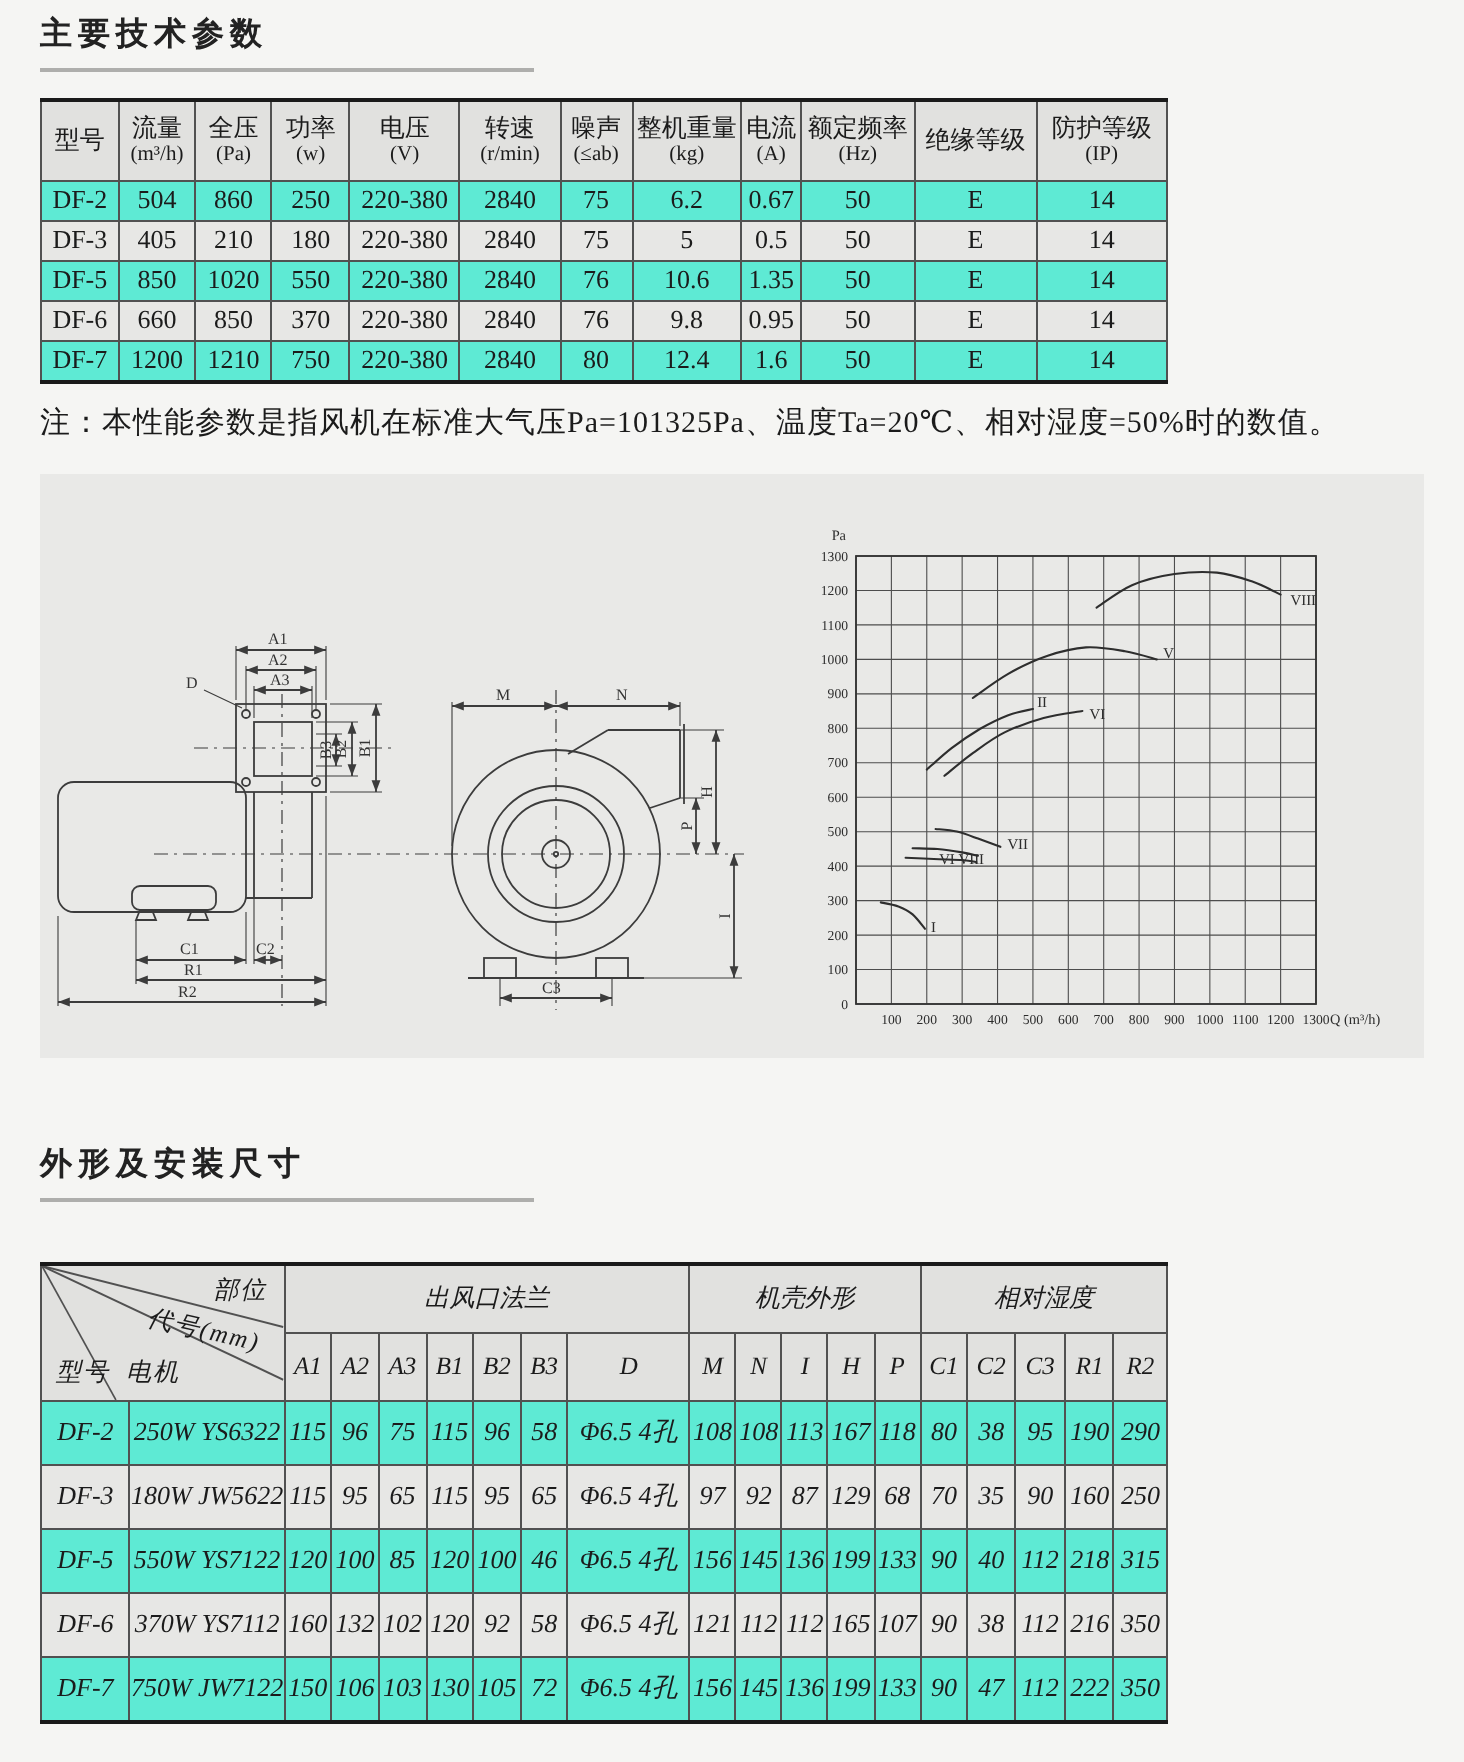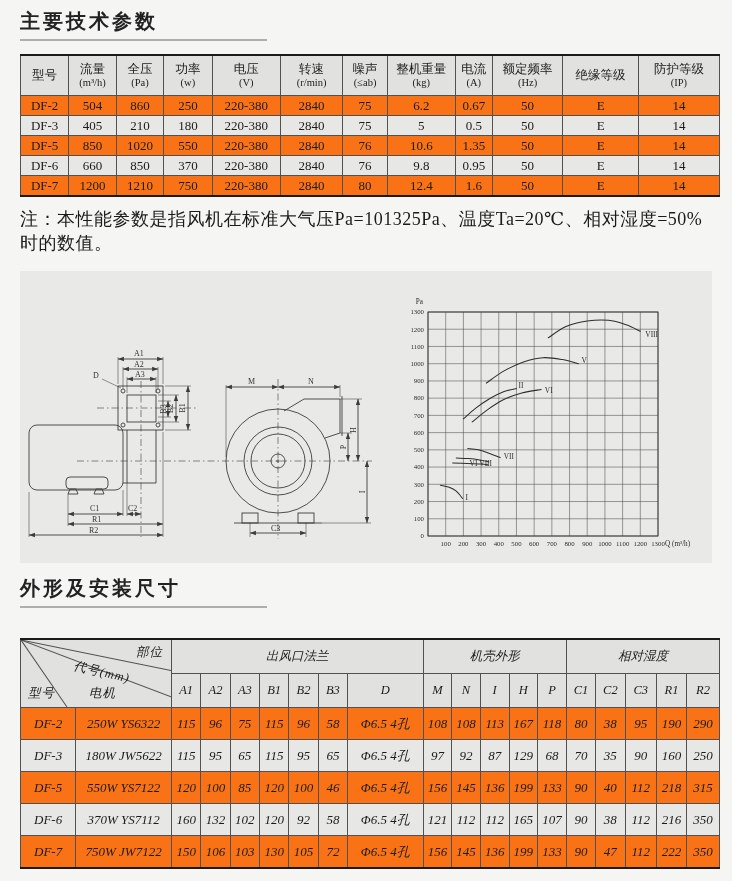--- a/index.html
+++ b/index.html
@@ -6,55 +6,55 @@
   body{
     width:732px;height:881px;
     background:#f5f5f3;
     font-family:"Liberation Serif","DejaVu Serif",serif;
     color:#1b1b1b;
     overflow:hidden;
   }
   .wrap{padding:8px 20px 0 20px;}
   .sec-title{
     font-family:"Liberation Sans","DejaVu Sans",sans-serif;
-    font-size:20px;font-weight:600;letter-spacing:3px;color:#222;
+    font-size:16px;font-weight:600;letter-spacing:3px;color:#222;
     margin:0;line-height:1.3;
   }
   .rule{height:2px;background:#aeaeac;width:247px;margin-top:5px;}
-  table{border-collapse:collapse;width:700px;table-layout:fixed;background:#f97316;}
+  table{border-collapse:collapse;width:564px;table-layout:fixed;background:#5eead4;}
   th,td{border:1px solid #515151;text-align:center;padding:0;overflow:hidden;white-space:nowrap;}
   table.spec{margin-top:13px;border-top:2px solid #1a1a1a;border-bottom:2px solid #1a1a1a;}
   table.dim {margin-top:30px;border-top:2px solid #1a1a1a;border-bottom:2px solid #1a1a1a;font-style:italic;}
   thead th{background:#e1e1df;font-weight:normal;}
   .spec thead th{height:39px;}
   .hname{font-size:12.5px;line-height:1.2;}
   .hunit{font-size:10.5px;line-height:1.05;}
   .spec tbody td{height:19px;font-size:13px;}
   tr.shaded td{background:#e7e7e5;}
-  .note{font-size:18px;margin-top:10px;letter-spacing:0.5px;}
+  .note{font-size:15px;margin-top:10px;letter-spacing:0.5px;}
   .panel{margin-top:16px;width:692px;height:292px;background:#e9e9e7;}
   .panel svg{display:block;}
   
   .dwg line,.dwg path,.dwg rect,.dwg circle{stroke:#3c3c3c;stroke-width:0.9;fill:none;}
   .dwg .thin{stroke-width:0.55;}
   .dwg .cl{stroke-width:0.6;stroke-dasharray:7 3 1.5 3;}
   .dwg text{stroke:none;fill:#333;font-size:8px;font-family:"Liberation Serif","DejaVu Serif",serif;}
   .chart text{stroke:none;fill:#2c2c2c;font-family:"Liberation Serif","DejaVu Serif",serif;}
   
   .dim th{font-size:12.5px;font-weight:normal;}
   .dim tr.grp th{height:33px;}
   .dim tr.sub th{height:33px;}
   .dim tbody td{height:31px;font-size:13px;}
   th.corner{position:relative;background:#e1e1df;padding:0;}
   th.corner svg{position:absolute;left:0;top:0;width:100%;height:100%;}
   th.corner span{position:absolute;font-size:12.5px;letter-spacing:1px;}
   .c-top{right:8px;top:4px;}
   .c-mid{left:52px;top:24px;transform:rotate(13deg);}
   .c-model{left:7px;bottom:5px;}
-  .c-motor{left:68px;bottom:5px;}
+  .c-motor{left:42px;bottom:5px;}
 </style>
 </head>
 <body>
 
 <div class="wrap">
 
   <h2 class="sec-title">主要技术参数</h2>
   <div class="rule"></div>
 
   <table class="spec">
@@ -342,21 +342,21 @@
           <path d="M452.2,150.9C454.6,149.0 461.4,143.2 466.4,139.6C471.4,136.0 476.4,132.1 482.3,129.2C488.2,126.3 495.3,123.8 501.8,122C508.3,120.2 518.0,119.1 521.2,118.5" fill="none" stroke="#2e2e2e" stroke-width="1.05" stroke-linecap="round"></path>
           <text x="524.8" y="122.3" font-size="7.4">VI</text>
           <path d="M466.4,112C469.3,110.0 477.9,103.4 484.1,99.9C490.3,96.4 497.0,93.2 503.5,91C510.0,88.8 516.5,87.1 523,86.7C529.5,86.3 536.6,87.6 542.5,88.6C548.4,89.6 555.8,92.0 558.4,92.7" fill="none" stroke="#2e2e2e" stroke-width="1.05" stroke-linecap="round"></path>
           <text x="561.6" y="92.0" font-size="7.4">V</text>
           <path d="M528.3,66.8C531.3,64.9 539.5,58.4 546,55.6C552.5,52.8 560.1,51.0 567.2,50C574.3,49.0 582.0,48.7 588.5,49.3C595.0,49.9 600.9,52.0 606.2,53.8C611.5,55.6 617.9,59.2 620.3,60.3" fill="none" stroke="#2e2e2e" stroke-width="1.05" stroke-linecap="round"></path>
           <text x="625.3" y="65.5" font-size="7.4">VIII</text>
         </g>
     </svg>
   </div>
 
-  <h2 class="sec-title" style="margin-top:12px;">外形及安装尺寸</h2>
+  <h2 class="sec-title" style="margin-top:44px;">外形及安装尺寸</h2>
   <div class="rule"></div>
 
   <table class="dim">
     <colgroup>
       <col style="width:7.9%">
         <col style="width:13.7%">
       <col style="width:4.2%">
         <col style="width:4.2%">
         <col style="width:4.2%">
         <col style="width:4.2%">

